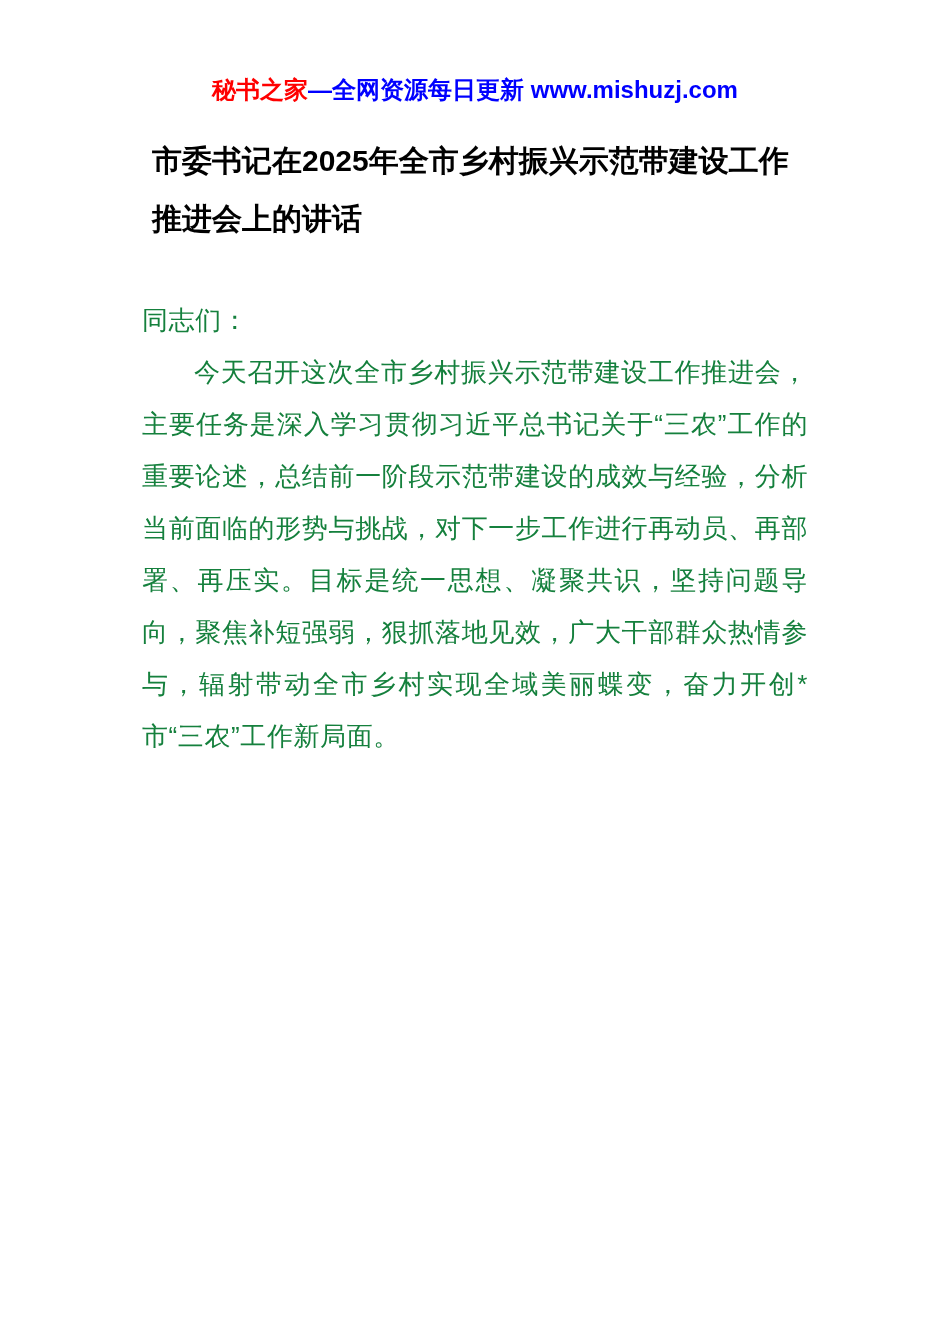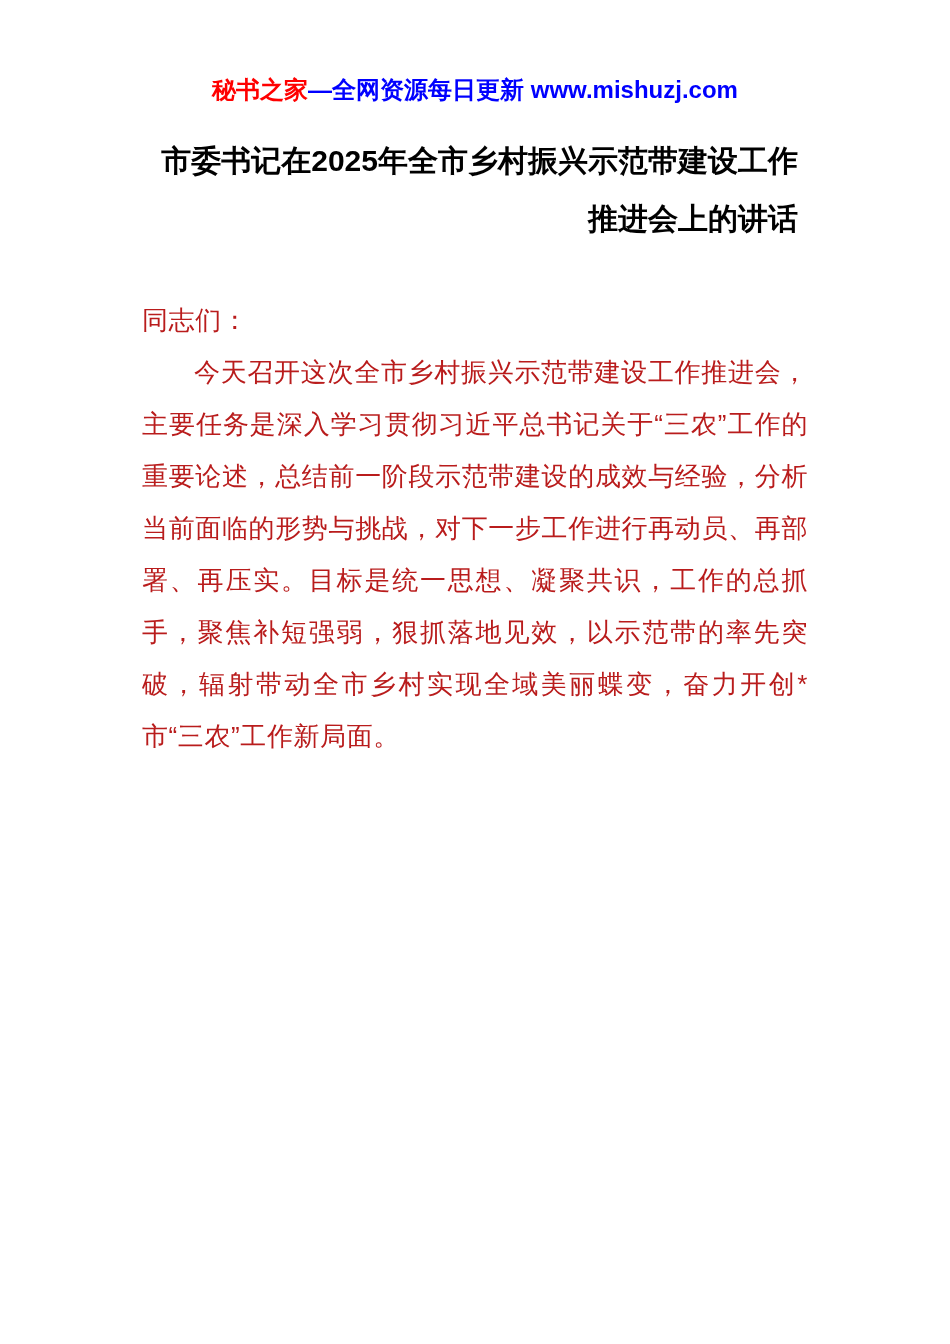--- a/index.html
+++ b/index.html
@@ -21,30 +21,30 @@
     text-align: center;
     font-size: 24px;
     font-weight: bold;
     line-height: 32px;
     white-space: nowrap;
   }
   .doc-header .brand { color: #ff0000; }
   .doc-header .tagline { color: #0000ff; }
   .doc-title {
     margin-top: 26px;
-    text-align: right;
+    text-align: left;
     color: #000000;
     font-size: 30px;
     font-weight: bold;
     line-height: 58px;
     padding: 0 10px;
   }
   .doc-body {
     margin-top: 46px;
-    color: #b91c1c;
+    color: #15803d;
     font-size: 26px;
     line-height: 52px;
     letter-spacing: 0.6px;
     text-align: justify;
   }
   .doc-body p { margin: 0; }
   .doc-body p.salutation { text-indent: 0; }
   .doc-body p.para { text-indent: 2em; }
 </style>
 </head>
@@ -53,16 +53,16 @@
 <div class="page">
 
   <div class="doc-header">
     <span class="brand">秘书之家</span><span class="tagline">—全网资源每日更新 www.mishuzj.com</span>
   </div>
 
   <h1 class="doc-title">市委书记在2025年全市乡村振兴示范带建设工作推进会上的讲话</h1>
 
   <div class="doc-body">
     <p class="salutation">同志们：</p>
-    <p class="para">今天召开这次全市乡村振兴示范带建设工作推进会，主要任务是深入学习贯彻习近平总书记关于“三农”工作的重要论述，总结前一阶段示范带建设的成效与经验，分析当前面临的形势与挑战，对下一步工作进行再动员、再部署、再压实。目标是统一思想、凝聚共识，工作的总抓手，聚焦补短强弱，狠抓落地见效，以示范带的率先突破，辐射带动全市乡村实现全域美丽蝶变，奋力开创*市“三农”工作新局面。</p>
+    <p class="para">今天召开这次全市乡村振兴示范带建设工作推进会，主要任务是深入学习贯彻习近平总书记关于“三农”工作的重要论述，总结前一阶段示范带建设的成效与经验，分析当前面临的形势与挑战，对下一步工作进行再动员、再部署、再压实。目标是统一思想、凝聚共识，坚持问题导向，聚焦补短强弱，狠抓落地见效，广大干部群众热情参与，辐射带动全市乡村实现全域美丽蝶变，奋力开创*市“三农”工作新局面。</p>
   </div>
 
 </div>
 
 </body></html>

